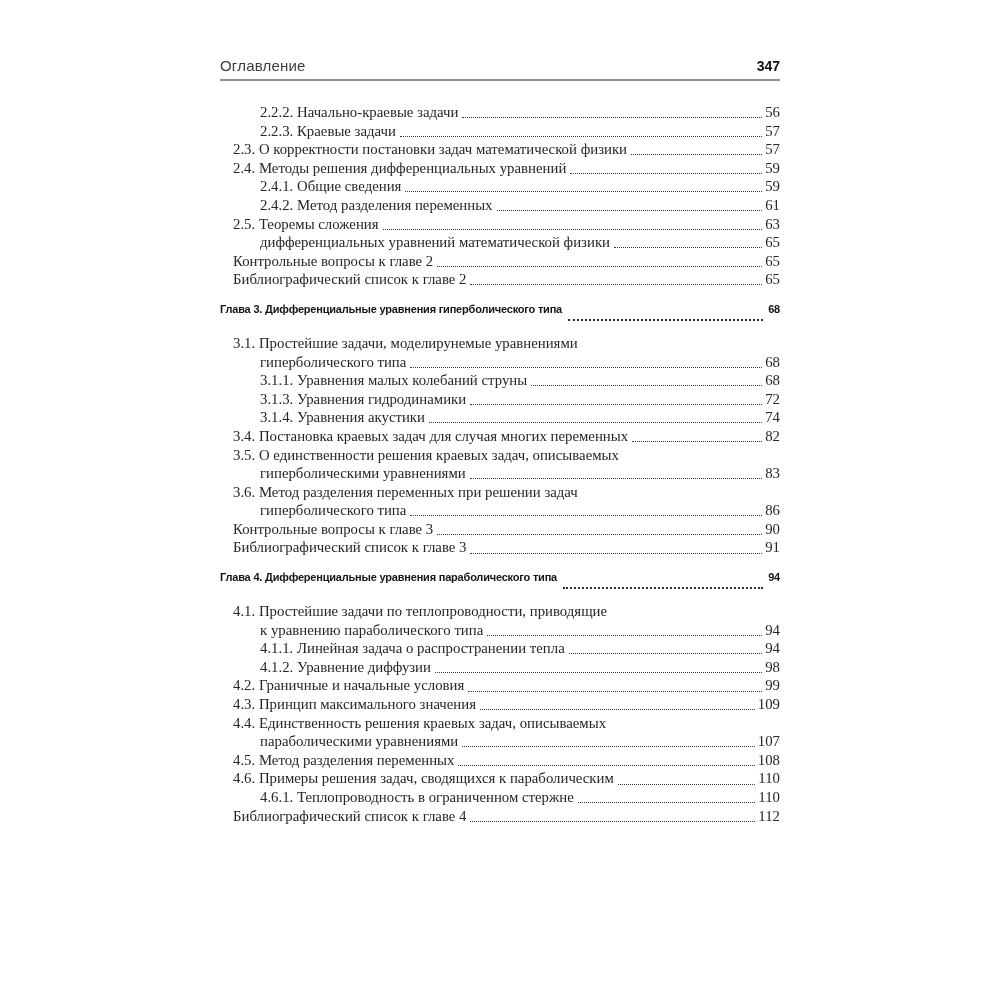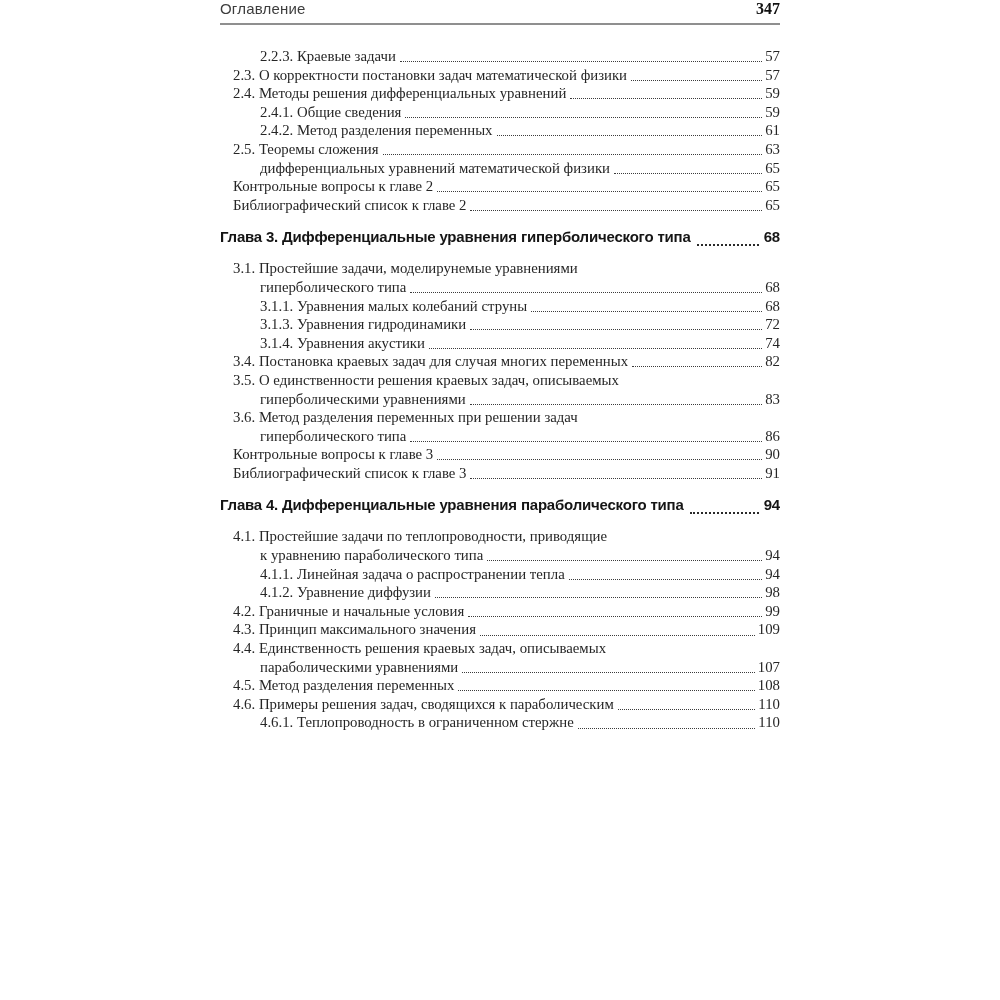--- a/index.html
+++ b/index.html
@@ -14,30 +14,31 @@
   .page-content {
     position: absolute;
     left: 220px; top: 0;
     width: 560px;
   }
   
   .page-header {
     display: flex;
     align-items: baseline;
     justify-content: space-between;
+    padding-top: 57px;
   }
   .running-title {
     font-family: "Liberation Sans", sans-serif;
     font-size: 15px;
     color: #3d3d3d;
     letter-spacing: 0.2px;
   }
   .folio {
-    font-family: Liberation Serif, serif;
-    font-size: 16px;
+    font-family: Liberation Sans, sans-serif;
+    font-size: 14px;
     font-weight: bold;
     color: #101010;
   }
   .header-rule {
     margin-top: 5px;
     border-top: 2px solid #8f8f8f;
     height: 0;
   }
   
   .toc-list { margin-top: 23px; }
@@ -61,21 +62,21 @@
   }
   .pg { flex-shrink: 0; }
   
   .chapter-row {
     display: flex;
     align-items: baseline;
     height: 22px;
     margin: 13px 0 10px 0;
     font-family: "Liberation Sans", sans-serif;
     font-weight: bold;
-    font-size: 15px;
+    font-size: 11px;
     letter-spacing: -0.2px;
     color: #151515;
     overflow: hidden;
   }
   .chapter-row .t { white-space: pre; flex-shrink: 0; }
   .chapter-row .leader {
     border-bottom: 2.4px dotted #2a2a2a;
     margin: 0 5px 4px 6px;
   }
 </style>
@@ -84,20 +85,25 @@
 
 <div class="page-content">
   <header class="page-header">
     <span class="running-title">Оглавление</span>
     <span class="folio">347</span>
   </header>
   <div class="header-rule"></div>
 
   <main class="toc-list">
       <div class="toc-row ind2">
+        <span class="t">2.2.2. Начально-краевые задачи</span>
+        <span class="leader"></span>
+        <span class="pg">56</span>
+      </div>
+      <div class="toc-row ind2">
         <span class="t">2.2.3. Краевые задачи</span>
         <span class="leader"></span>
         <span class="pg">57</span>
       </div>
       <div class="toc-row ind1">
         <span class="t">2.3. О корректности постановки задач математической физики</span>
         <span class="leader"></span>
         <span class="pg">57</span>
       </div>
       <div class="toc-row ind1">
@@ -242,15 +248,20 @@
       </div>
       <div class="toc-row ind1">
         <span class="t">4.6. Примеры решения задач, сводящихся к параболическим</span>
         <span class="leader"></span>
         <span class="pg">110</span>
       </div>
       <div class="toc-row ind2">
         <span class="t">4.6.1. Теплопроводность в ограниченном стержне</span>
         <span class="leader"></span>
         <span class="pg">110</span>
+      </div>
+      <div class="toc-row ind1">
+        <span class="t">Библиографический список к главе 4</span>
+        <span class="leader"></span>
+        <span class="pg">112</span>
       </div>
     </main>
 </div>
 
 </body></html>

